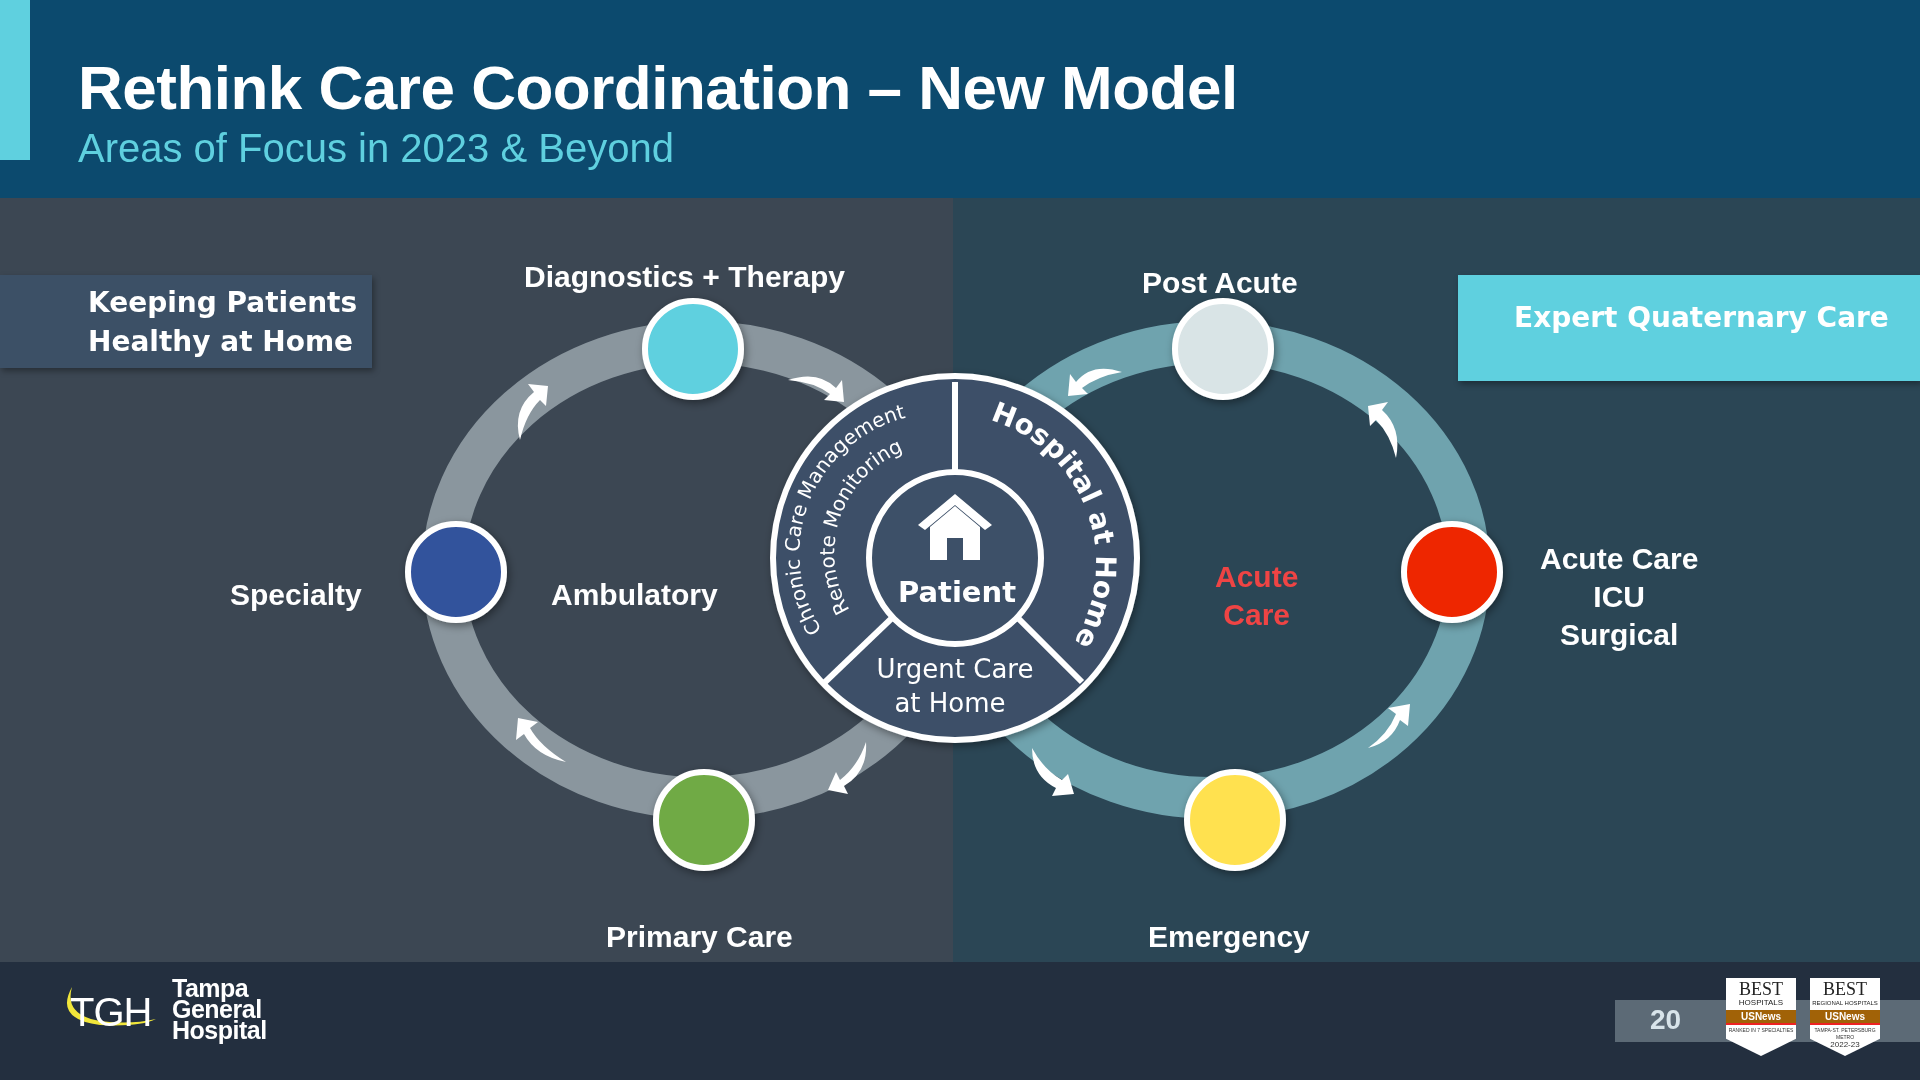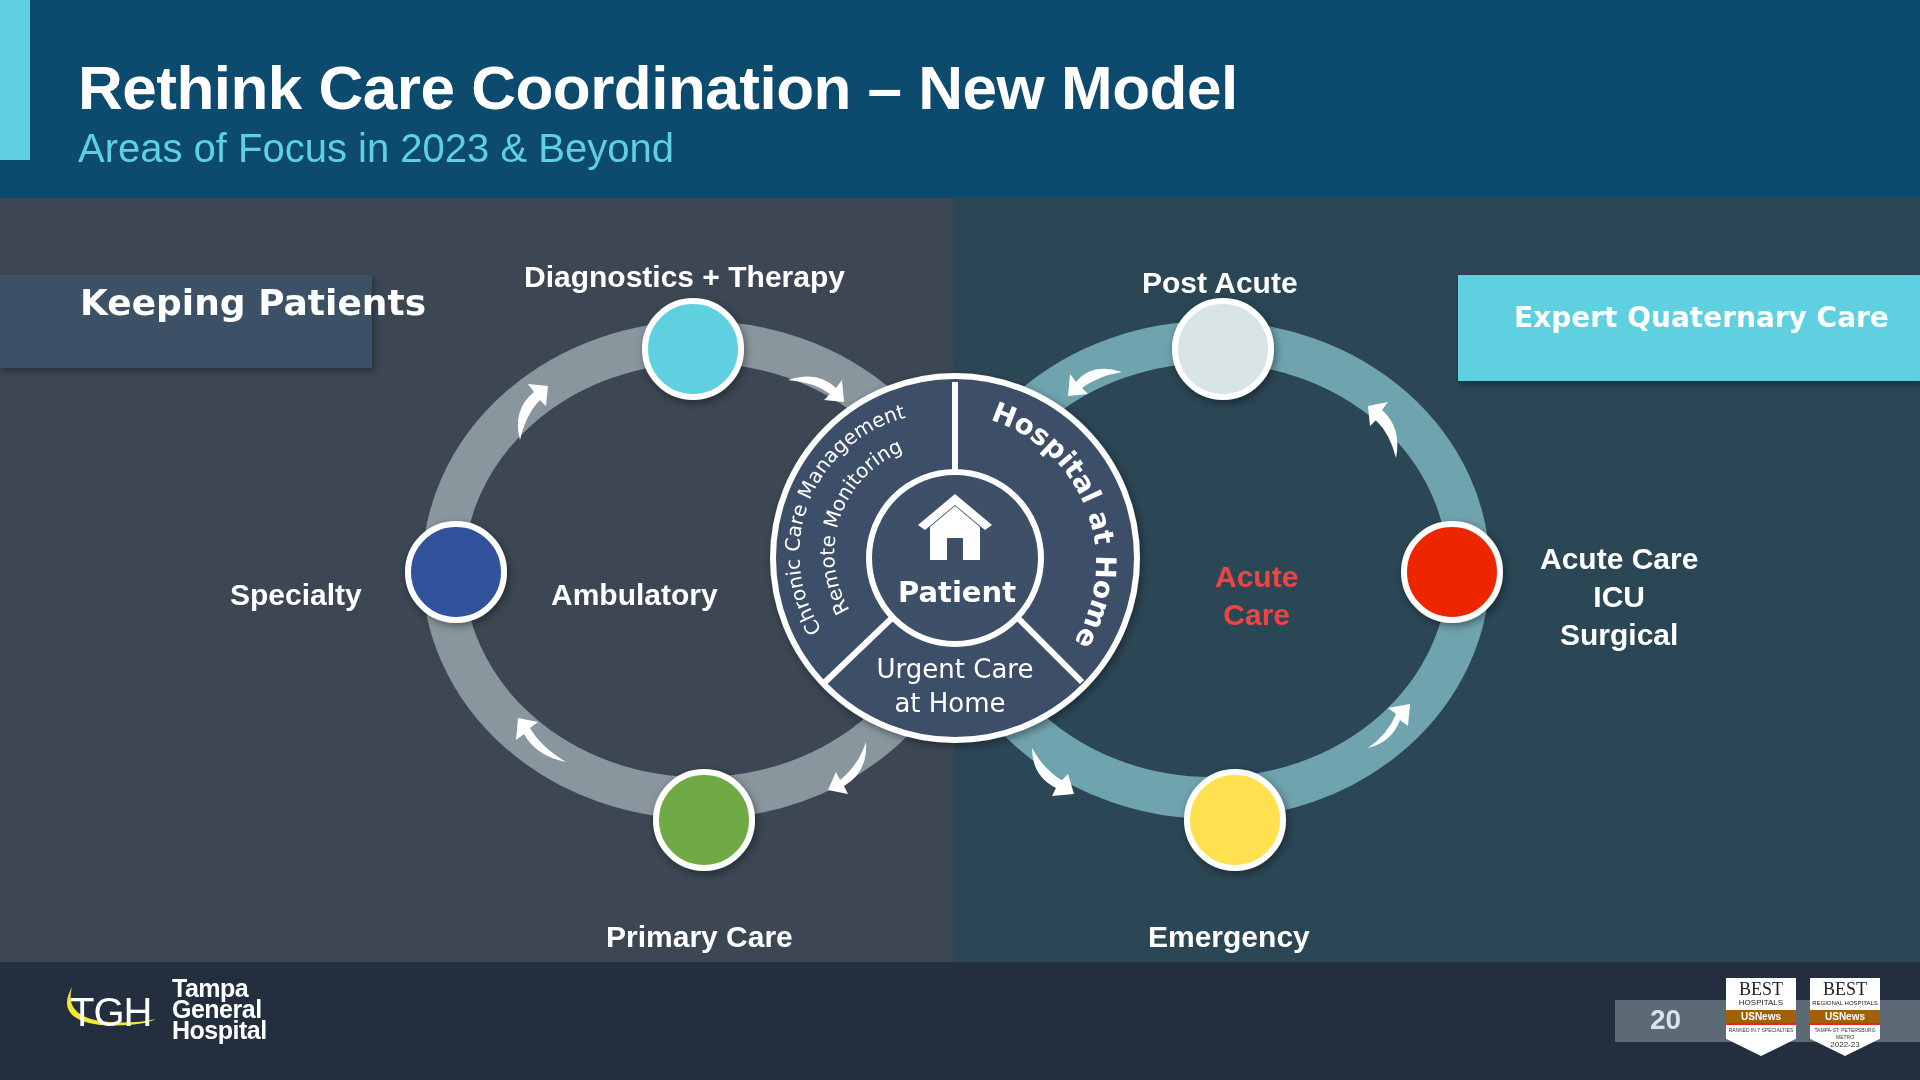--- a/index.html
+++ b/index.html
@@ -5,21 +5,21 @@
   html, body { margin:0; padding:0; }
   body { width:1920px; height:1080px; position:relative; overflow:hidden; background:#232f3f; font-family:"Liberation Sans", sans-serif; }
   .header { position:absolute; left:0; top:0; width:1920px; height:198px; background:#0c4a6e;padding-left:28px; }
   .accent-bar { position:absolute; left:0; top:0; width:30px; height:160px; background:#5fd0df; }
   .title { position:absolute; left:78px; top:52px; font-size:62px; font-weight:bold; color:#ffffff; letter-spacing:-0.5px; white-space:nowrap; }
   .subtitle { position:absolute; left:78px; top:126px; font-size:40px; color:#5fd0df; white-space:nowrap; }
   .panel-left { position:absolute; left:0; top:198px; width:953px; height:764px; background:#3c4753; }
   .panel-right { position:absolute; left:953px; top:198px; width:967px; height:764px; background:#2b4655; }
   .footer { position:absolute; left:0; top:962px; width:1920px; height:118px; background:#232f3f; }
   .box-left { position:absolute; left:0; top:275px; width:372px; height:93px; background:#3c5066; box-shadow:2px 3px 6px rgba(0,0,0,0.35); }
-  .box-left span { position:absolute; left:48px; top:8px; font-family:"DejaVu Sans", sans-serif; font-weight:bold; color:#fff; font-size:36px; line-height:39px; white-space:nowrap;margin-left:16px; }
+  .box-left span { position:absolute; left:56px; top:8px; font-family:"DejaVu Sans", sans-serif; font-weight:bold; color:#fff; font-size:28px; line-height:39px; white-space:nowrap;margin-left:16px; }
   .box-right { position:absolute; left:1458px; top:275px; width:462px; height:106px; background:#5fd0df; box-shadow:2px 3px 6px rgba(0,0,0,0.35); }
   .box-right span { position:absolute; left:56px; top:26px; font-family:"DejaVu Sans", sans-serif; font-weight:bold; color:#fff; font-size:28px; white-space:nowrap; }
   .lbl { position:absolute; color:#fff; font-weight:bold; font-size:30px; white-space:nowrap; text-align:center;margin-top:24px; }
   .lbl-red { color:#ef4444; }
   svg.diagram { position:absolute; left:0; top:0; }
   .logo { position:absolute; left:60px; top:975px; }
   .logo-tgh { position:absolute; left:70px; top:990px; font-size:40px; color:#fff; letter-spacing:-1px; }
   .logo-name { position:absolute; left:172px; top:978px; font-size:25px; line-height:21px; color:#fff; font-weight:bold; letter-spacing:-0.5px; }
   .page-strip { position:absolute; left:1615px; top:1000px; width:305px; height:42px; background:#5c6a76; }
   .page-num { position:absolute; left:1650px; top:1004px; font-size:28px; font-weight:bold; color:#d8e4ea; }
@@ -35,21 +35,21 @@
 <div class="header">
   <div class="accent-bar"></div>
   <div class="title">Rethink Care Coordination – New Model</div>
   <div class="subtitle">Areas of Focus in 2023 &amp; Beyond</div>
 </div>
 
 <div class="panel-left"></div>
 <div class="panel-right"></div>
 
 <div class="box-left">
-  <span><span style="position:static">Keeping Patients</span><br></span>
+  <span><span style="position:static">Keeping Patients</span><br><span style="position:static">Healthy at Home</span></span>
 </div>
 <div class="box-right">
   <span>Expert Quaternary Care</span>
 </div>
 
 <svg class="diagram" width="1920" height="1080">
   <defs>
     <filter id="sh" x="-30%" y="-30%" width="160%" height="160%">
       <feDropShadow dx="2" dy="3" stdDeviation="4" flood-color="#000" flood-opacity="0.4"></feDropShadow>
     </filter>

